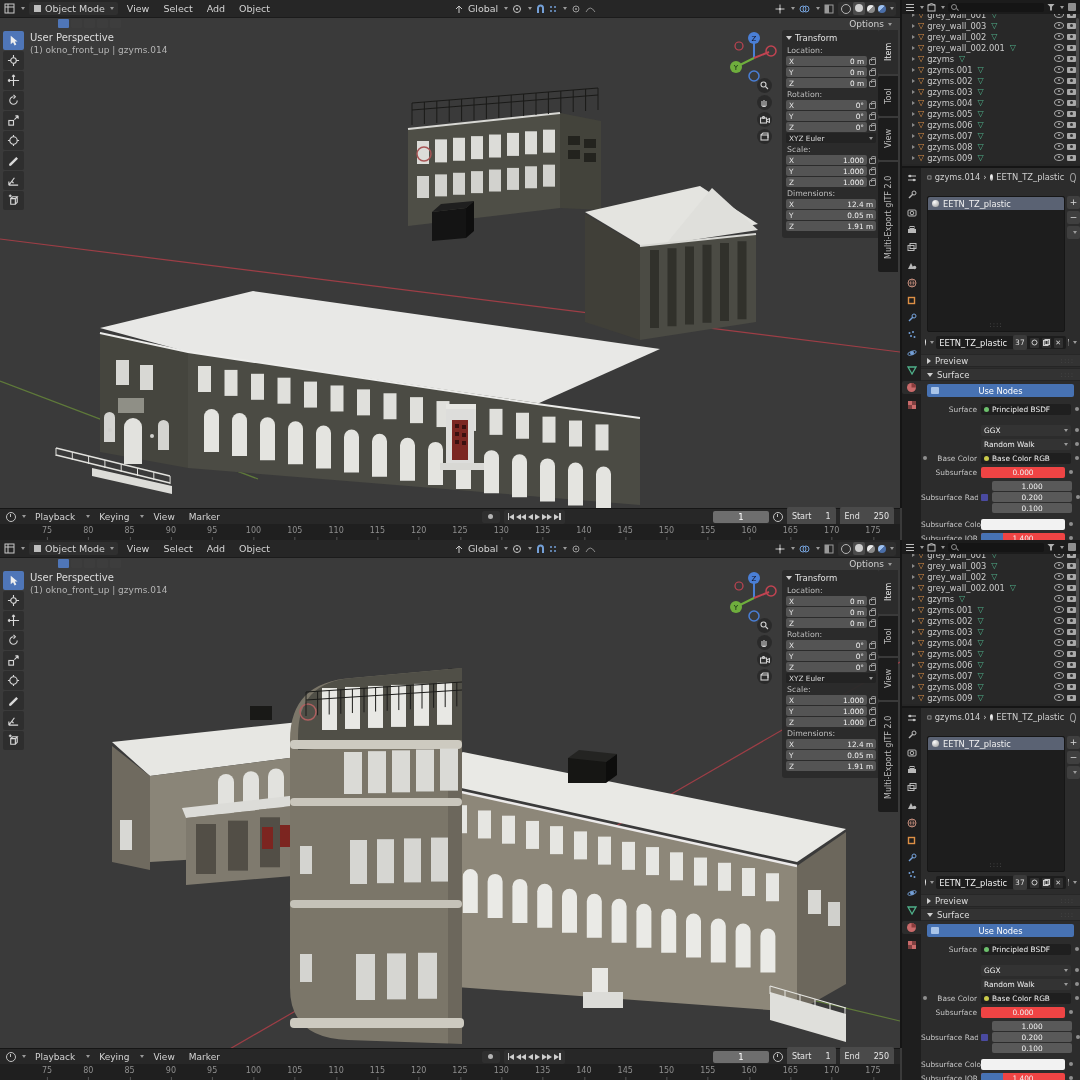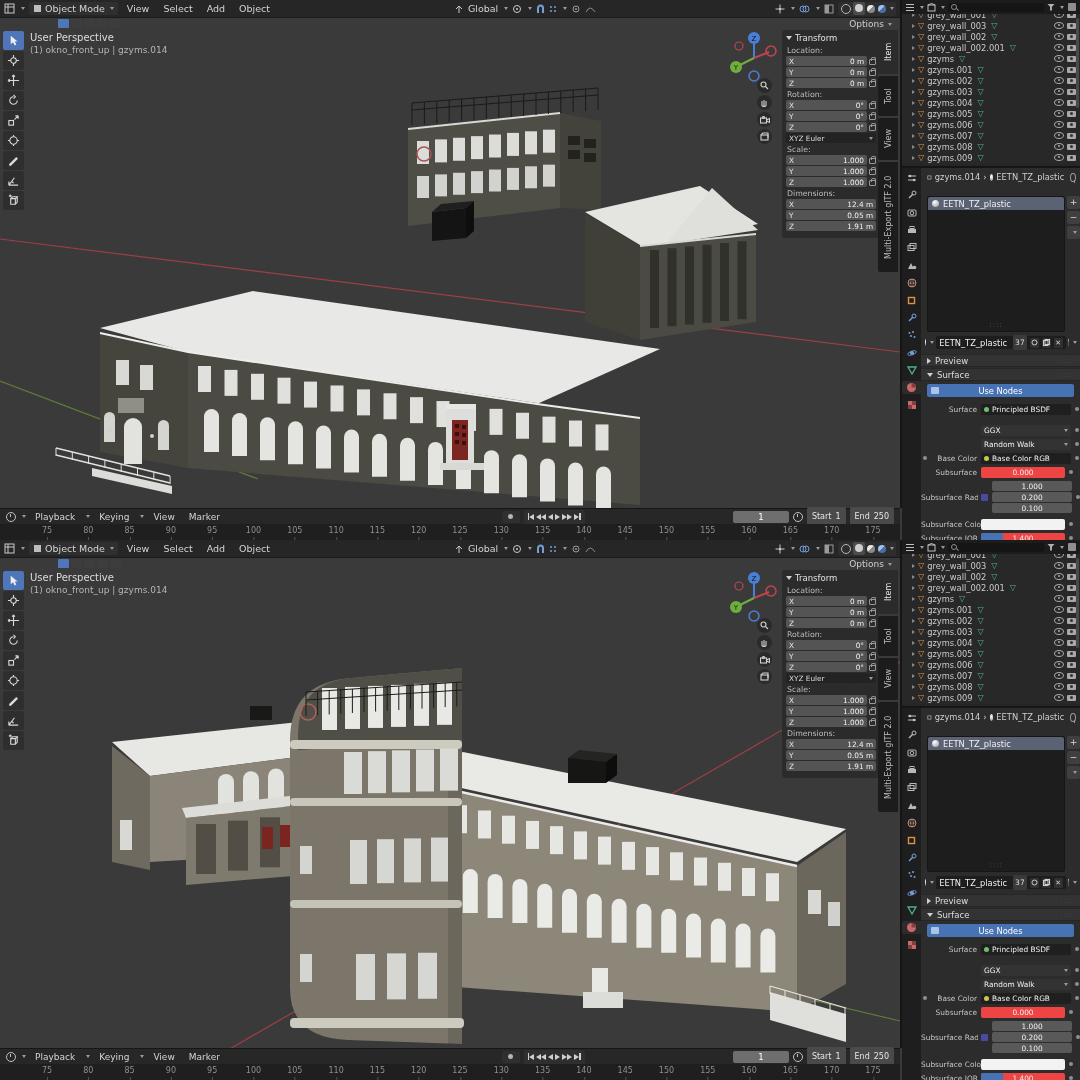--- a/index.html
+++ b/index.html
@@ -61,21 +61,21 @@
   .tl{position:absolute;left:0;top:508px;width:900px;height:32px;border-right:2px solid #151515;box-sizing:border-box}
   .tlh{position:absolute;left:0;top:0;width:900px;height:16px;background:#272727;display:flex;align-items:center;gap:4px;padding:0 6px;box-sizing:border-box;font-size:9px;color:#d0d0d0;border-top:1px solid #161616}
   .tlh .sp{flex:1}
   .transport{display:flex;align-items:center;gap:2px;background:#2f2f2f;border-radius:2px;padding:1px 4px;height:12px}
   .trL{width:0;height:0;border-top:3.5px solid transparent;border-bottom:3.5px solid transparent;border-right:5px solid #cfcfcf;display:inline-block}
   .trR{width:0;height:0;border-top:3.5px solid transparent;border-bottom:3.5px solid transparent;border-left:5px solid #cfcfcf;display:inline-block}
   .tbar{width:1.5px;height:7px;background:#cfcfcf;display:inline-block}
   .recbtn{width:18px;height:12px;background:#2f2f2f;border-radius:2px;display:flex;align-items:center;justify-content:center}
   .recdot{width:5px;height:5px;border-radius:50%;background:#b5b5b5}
   .framefld{width:56px;height:12px;background:#6e6e6e;border-radius:2px;color:#fff;font-size:8.5px;display:flex;align-items:center;justify-content:center}
-  .sefld{height:20px;background:#4a4a4a;border-radius:2px;color:#e6e6e6;font-size:8px;display:flex;align-items:center;gap:4px;padding:0 5px}
+  .sefld{height:20px;background:#4a4a4a;border-radius:2px;color:#e6e6e6;font-size:8px;display:flex;align-items:center;gap:14px;padding:0 5px}
   .clockic{width:8px;height:8px;border:1px solid #c0c0c0;border-radius:50%;position:relative}
   .clockic:after{content:'';position:absolute;left:3px;top:1.5px;width:1px;height:3px;background:#c0c0c0}
   .ruler{position:absolute;left:0;top:16px;width:900px;height:16px;background:#1f1f1f}
   .tick{position:absolute;top:2px;font-size:8px;color:#8f8f8f;transform:translateX(-50%)}
   .tick i{position:absolute;left:50%;top:11px;width:1px;height:3px;background:#555}
   
   .rcol{position:absolute;left:902px;top:0;width:178px;height:540px;background:#262626}
   .outl{position:absolute;left:0;top:0;width:178px;height:164px;overflow:hidden;background:#282828}
   .outlh{position:absolute;left:0;top:0;width:178px;height:14px;background:#1c1c1c;display:flex;align-items:center;gap:3px;padding:0 3px;box-sizing:border-box;z-index:3}
   .srch{flex:1;height:9px;background:#151515;border-radius:2px;display:flex;align-items:center;padding:0 3px;gap:2px}

